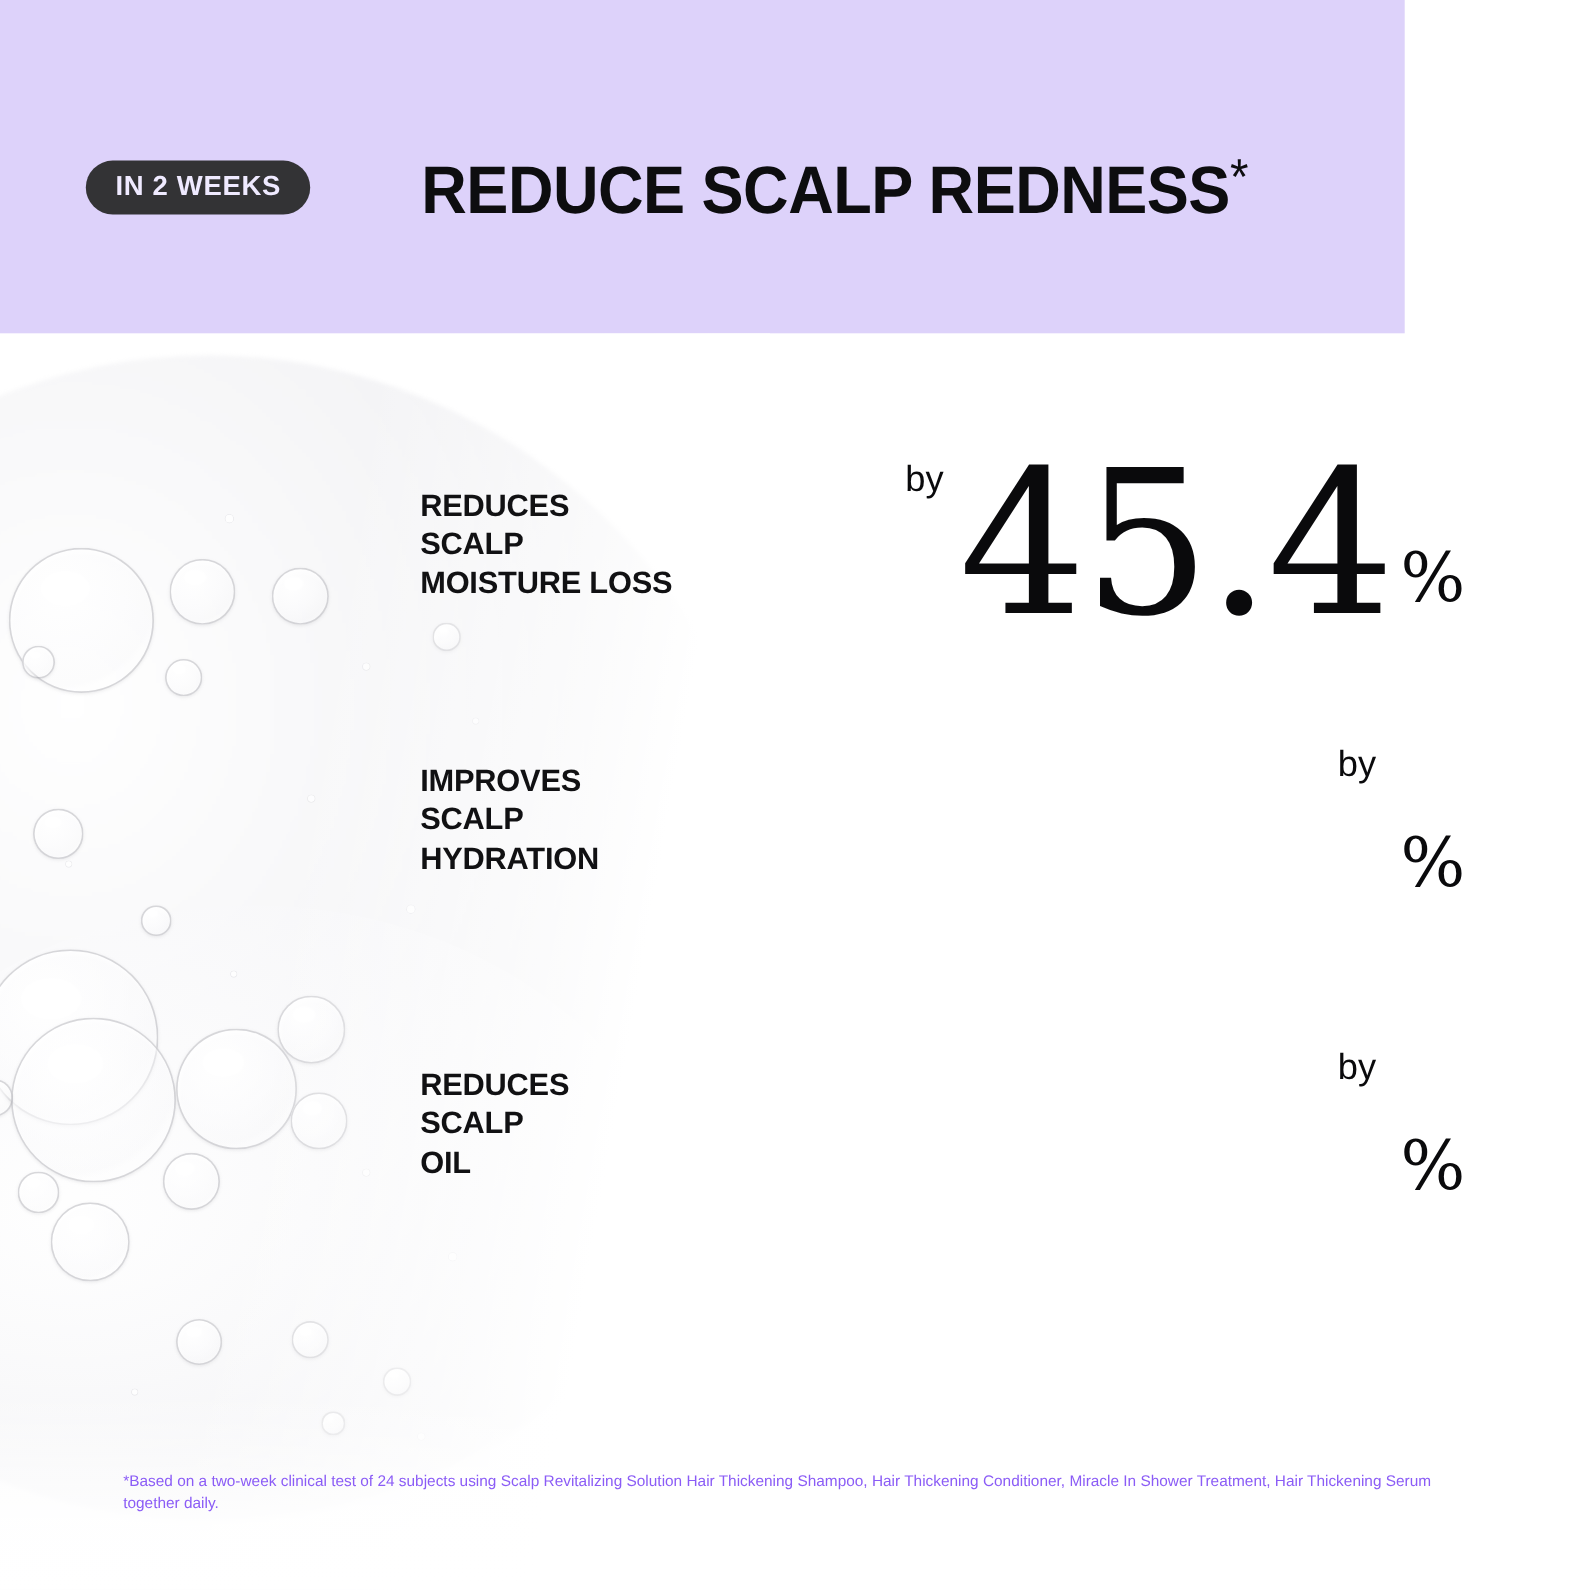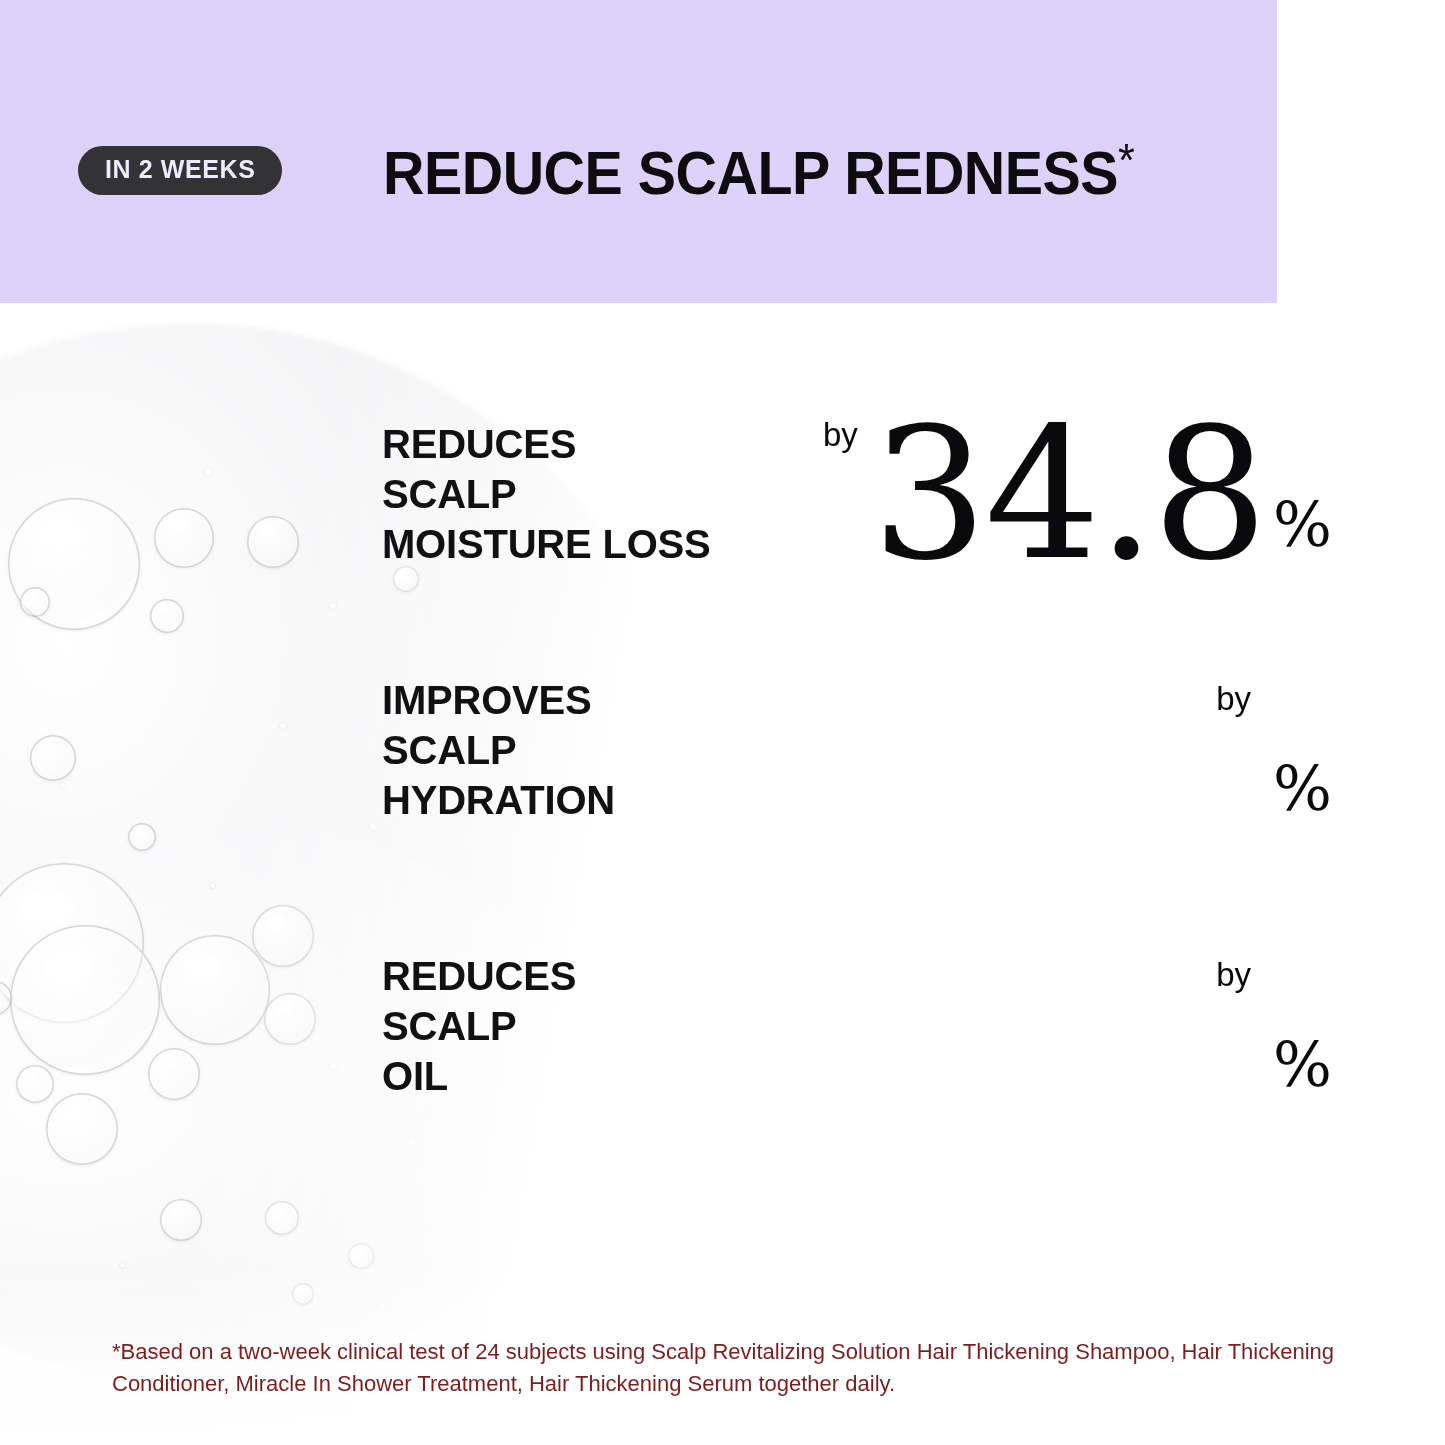--- a/index.html
+++ b/index.html
@@ -102,21 +102,21 @@
   .stat-row {
     position:absolute;
     left:382px; width:950px;
     display:flex; align-items:center; justify-content:space-between;
   }
   #stat-row-0 { top:113px; }
   #stat-row-1 { top:372px; }
   #stat-row-2 { top:648px; }
 
   .stat-label {
-    font-size:40px;
+    font-size:28px;
     font-weight:bold;
     color:#111113;
     line-height:1.255;
     letter-spacing:-0.2px;
     white-space:pre-line;
     z-index:2;
   }
   .stat-value {
     display:flex; align-items:flex-start;
     color:#0a0a0c;
@@ -141,23 +141,23 @@
     font-size:62px;
     line-height:1;
     margin-top:78px;
     margin-left:8px;
   }
 
   
   #footnote {
     position:absolute;
     left:112px; top:1336px; width:1240px;
-    font-size:22px;
+    font-size:14px;
     line-height:1.45;
-    color:#7f1d1d;
+    color:#8b5cf6;
   }
 </style>
 </head>
 <body>
 
 <div id="header-band">
   <div id="header-row">
     <div id="duration-badge">IN 2 WEEKS</div>
     <div id="headline"><span>REDUCE SCALP REDNESS</span><span class="asterisk">*</span></div>
   </div>
@@ -210,21 +210,21 @@
 </div>
 
 <div id="stats">
 
   <div class="stat-row" id="stat-row-0">
     <div class="stat-label">REDUCES
 SCALP
 MOISTURE LOSS</div>
     <div class="stat-value">
       <span class="stat-by">by</span>
-      <span class="stat-number">34.8</span>
+      <span class="stat-number">45.4</span>
       <span class="stat-pct">%</span>
     </div>
   </div>
 
   <div class="stat-row" id="stat-row-1">
     <div class="stat-label">IMPROVES
 SCALP
 HYDRATION</div>
     <div class="stat-value">
       <span class="stat-by">by</span>

